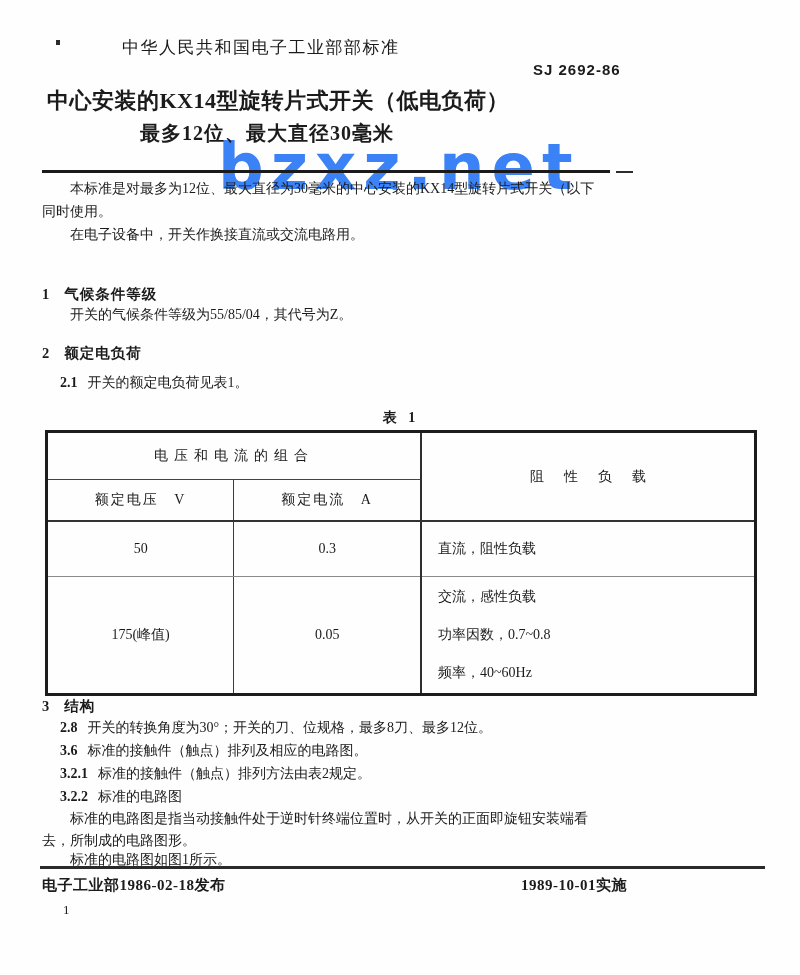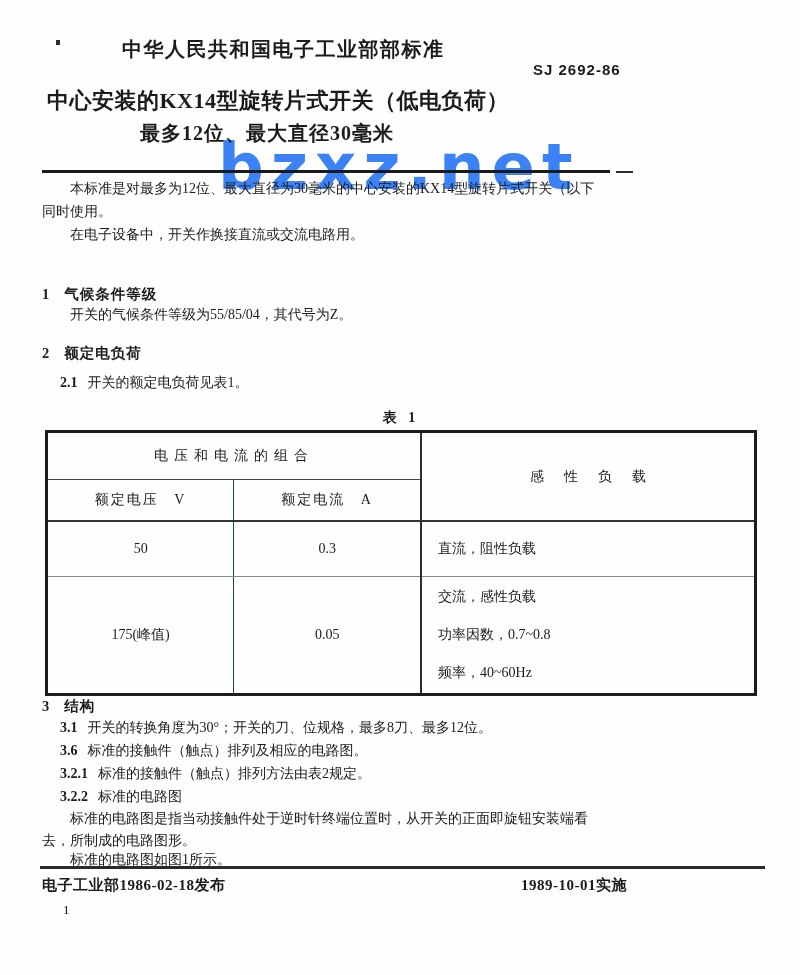--- a/index.html
+++ b/index.html
@@ -7,21 +7,21 @@
     position:relative;width:800px;height:975px;background:#fefefe;
     overflow:hidden;font-family:"Liberation Serif","DejaVu Serif",serif;color:#1b1b1b;
   }
   .abs{position:absolute;z-index:1;}
   .watermark{
     position:absolute;left:218px;top:130px;z-index:0;
     font-family:"DejaVu Sans",sans-serif;font-weight:bold;
     font-size:64px;letter-spacing:7px;color:#3b82f6;
   }
   .speck{position:absolute;left:56px;top:40px;width:4px;height:5px;background:#2b2b2b;z-index:1;}
-  .org{left:122px;top:36px;font-size:20px;font-weight:bold;letter-spacing:1.5px;}
+  .org{left:122px;top:36px;font-size:17px;font-weight:normal;letter-spacing:1.5px;}
   .stdno{left:533px;top:61px;font-size:15px;font-weight:bold;letter-spacing:1px;
          font-family:"Liberation Sans","DejaVu Sans",sans-serif;}
   .title1{left:47px;top:86px;font-size:22px;font-weight:bold;letter-spacing:0.5px;}
   .title2{left:140px;top:120px;font-size:20px;font-weight:bold;letter-spacing:1px;}
   .rule-top{left:42px;top:170px;width:568px;height:3px;background:#1a1a1a;}
   .rule-dash{left:616px;top:171px;width:17px;height:2px;background:#2d2d2d;}
   .body-text{font-size:14px;line-height:23px;}
   .intro{left:42px;top:177px;width:718px;}
   .indent{padding-left:28px;}
   .sec-head{font-size:14.5px;font-weight:bold;letter-spacing:1px;text-align:right;}
@@ -93,21 +93,21 @@
     <span class="clause-num">2.1</span><span>开关的额定电负荷见表1。</span>
   </div>
 
   <div class="abs caption">表 1</div>
 
   <div class="abs t1wrap">
     <table class="t1">
       <tbody>
           <tr>
         <td class="th-group" colspan="2">电压和电流的组合</td>
-        <td class="th-cond" rowspan="2">感性负载</td>
+        <td class="th-cond" rowspan="2">阻性负载</td>
       </tr>
       <tr>
         <td class="th-v">额定电压 V</td>
         <td class="th-a">额定电流 A</td>
       </tr>
       <tr class="row1">
         <td class="c-volt">50</td>
         <td class="c-curr">0.3</td>
         <td class="cond">
           <div>直流，阻性负载</div>
@@ -123,21 +123,21 @@
         </td>
       </tr>
     </tbody>
       </table>
   </div>
 
   <div class="abs s3h sec-head">
     <span class="sec-num">3</span><span>结构</span>
   </div>
   <div class="abs cl cl1">
-    <span class="clause-num">3.1</span><span>开关的转换角度为30°；开关的刀、位规格，最多8刀、最多12位。</span>
+    <span class="clause-num">2.8</span><span>开关的转换角度为30°；开关的刀、位规格，最多8刀、最多12位。</span>
   </div>
   <div class="abs cl cl2">
     <span class="clause-num">3.6</span><span>标准的接触件（触点）排列及相应的电路图。</span>
   </div>
   <div class="abs cl cl3">
     <span class="clause-num">3.2.1</span><span>标准的接触件（触点）排列方法由表2规定。</span>
   </div>
   <div class="abs cl cl4">
     <span class="clause-num">3.2.2</span><span>标准的电路图</span>
   </div>

